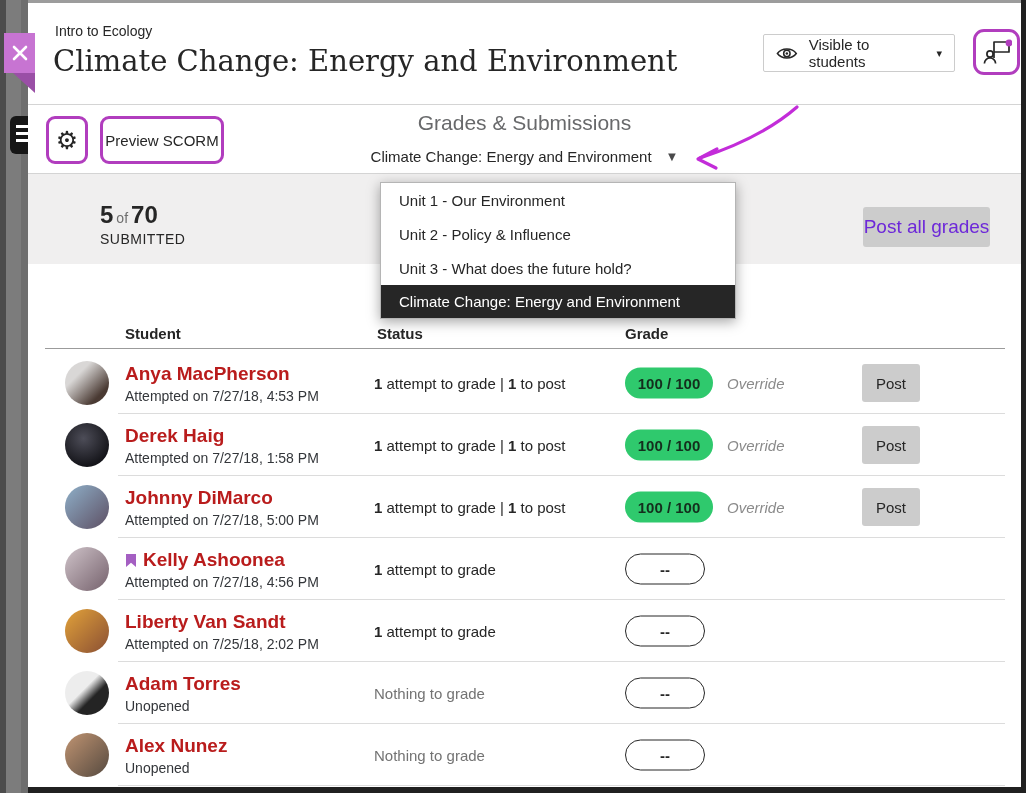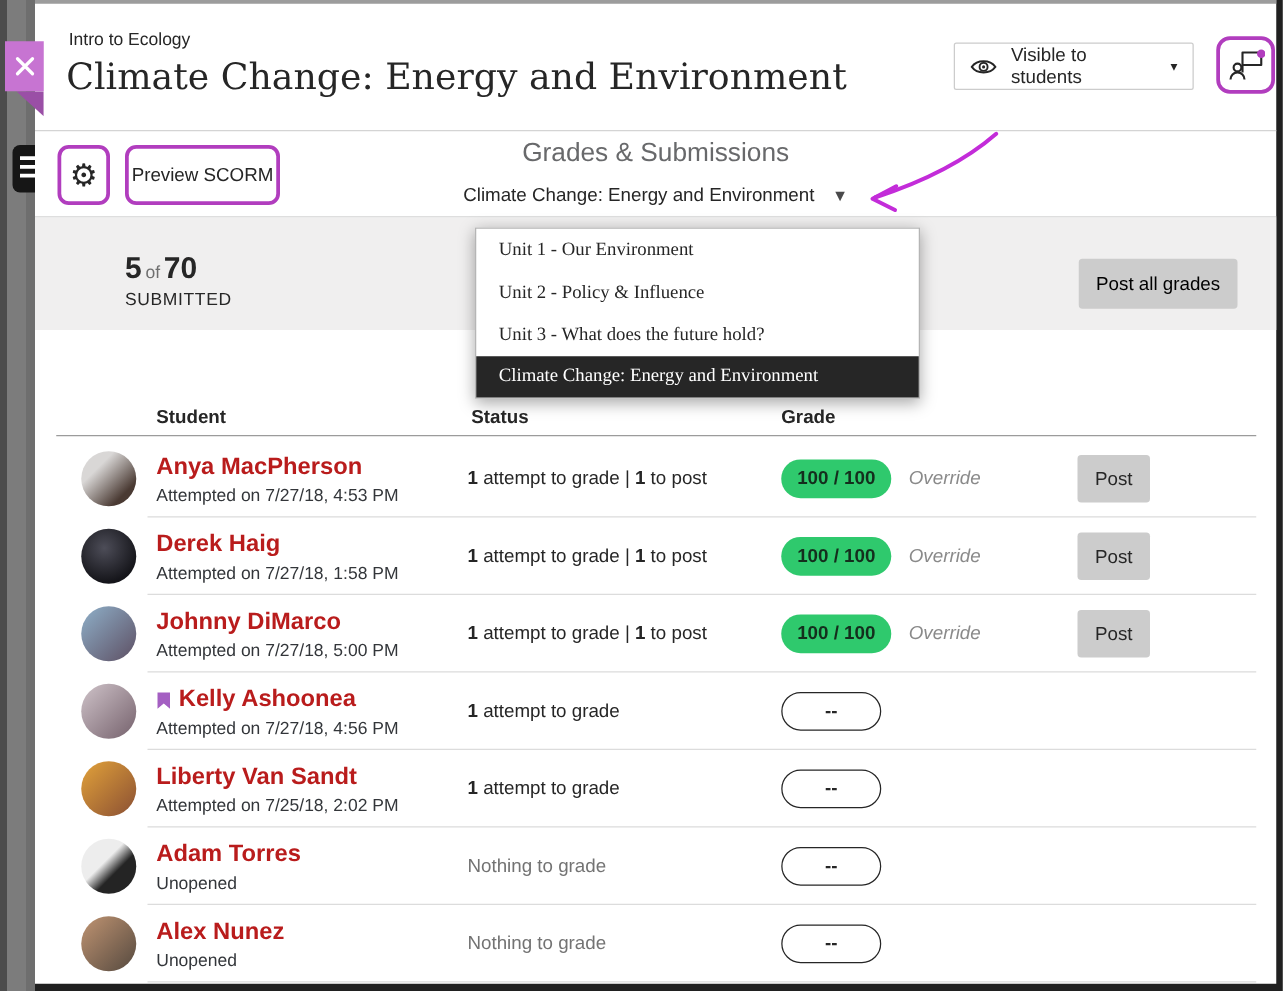--- a/index.html
+++ b/index.html
@@ -50,21 +50,21 @@
     align-items:center; gap:14px; font-size:15px; color:#262626; cursor:pointer; }
   .sel-caret { font-size:13px; color:#4a4a4b; }
 
   
   .band { position:absolute; left:0; top:174px; width:100%; height:90px; background:#f0efef; }
   .stats { position:absolute; left:72px; top:27px; color:#262626; }
   .stats .nums { font-size:24px; font-weight:bold; }
   .stats .of { font-size:14px; font-weight:normal; color:#6f6f6f; padding:0 3px; }
   .stats .cap { font-size:14px; letter-spacing:.5px; margin-top:2px;text-align:right; }
   .post-all { position:absolute; right:31px; top:33px; width:127px; height:40px; background:#ccc;
-    border:none; border-radius:3px; font-size:15px; color:#000000; cursor:pointer;
+    border:none; border-radius:3px; font-size:19px; color:#6d28d9; cursor:pointer;
     font-family:"Liberation Sans",sans-serif; }
 
   
   .th { position:absolute; top:325px; font-size:15px; font-weight:bold; color:#262626; }
   .head-div { position:absolute; left:17px; right:16px; top:348px; height:1px; background:#9b9b9b; }
   .rows { position:absolute; left:0; top:352px; width:100%; }
   .row { position:relative; height:62px; }
   .row::after { content:""; position:absolute; left:90px; right:16px; bottom:0; height:1px; background:#dcdcdc; }
   .avatar { position:absolute; left:37px; top:9px; width:44px; height:44px; border-radius:50%; }
   .av1{background:linear-gradient(135deg,#d9d7d6 30%,#4a3a33 78%)}
@@ -85,21 +85,21 @@
   .pill.green { width:88px; background:#2fc96d; color:#142e1d;text-align:right; }
   .pill.dash { width:80px; background:#fff; border:1px solid #262626; color:#262626; }
   .override { position:absolute; left:699px; top:50%; transform:translateY(-50%);
     font-style:italic; font-size:15px; color:#8a8a8a; }
   .post { position:absolute; left:834px; top:50%; transform:translateY(-50%); width:58px; height:38px;
     background:#ccc; border:none; border-radius:3px; font-size:15px; color:#262626; cursor:pointer;
     font-family:"Liberation Sans",sans-serif; }
 
   
   .assess-menu { position:absolute; left:352px; top:182px; width:356px; background:#fff;
-    border:1px solid #b5b5b5; box-shadow:0 3px 12px rgba(0,0,0,.35); z-index:40;font-family:Liberation Serif, serif; }
+    border:1px solid #b5b5b5; box-shadow:0 3px 12px rgba(0,0,0,.35); z-index:40; }
   .assess-item { height:34px; display:flex; align-items:center; padding:0 18px;
     font-size:15px; color:#262626; cursor:pointer; }
   .assess-item.selected { background:#262626; color:#fff; height:33px; }
 
   .arrow-note { position:absolute; left:658px; top:103px; z-index:45; }
 </style>
 </head>
 <body>
 
 <div class="screen">

